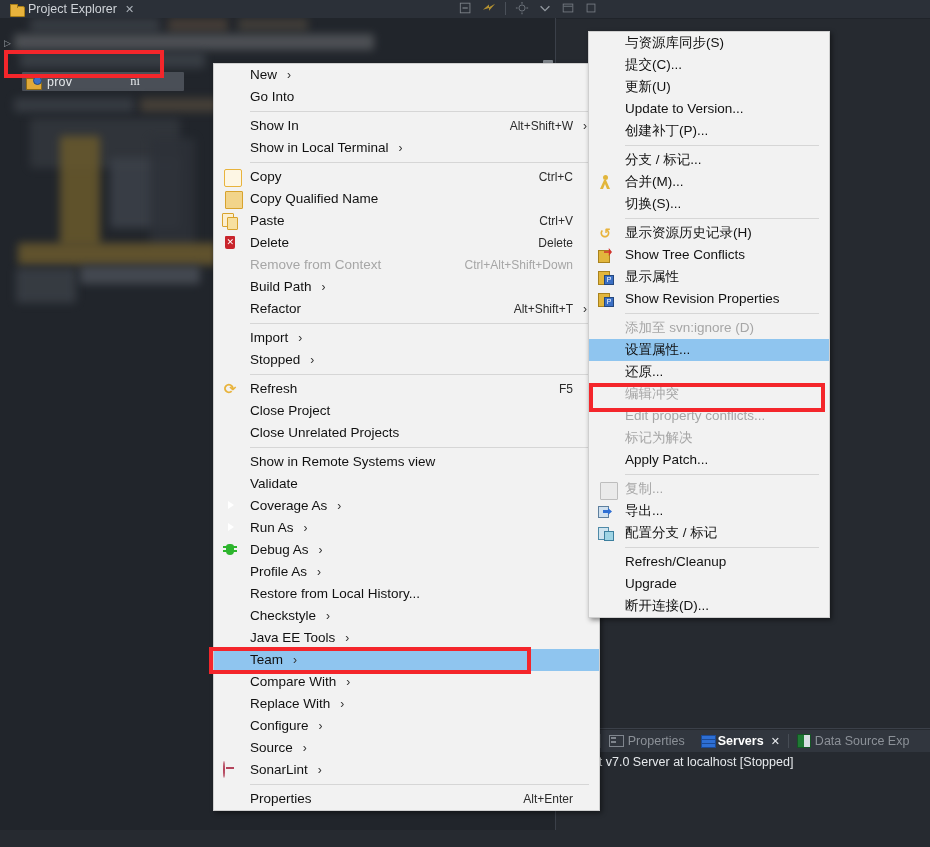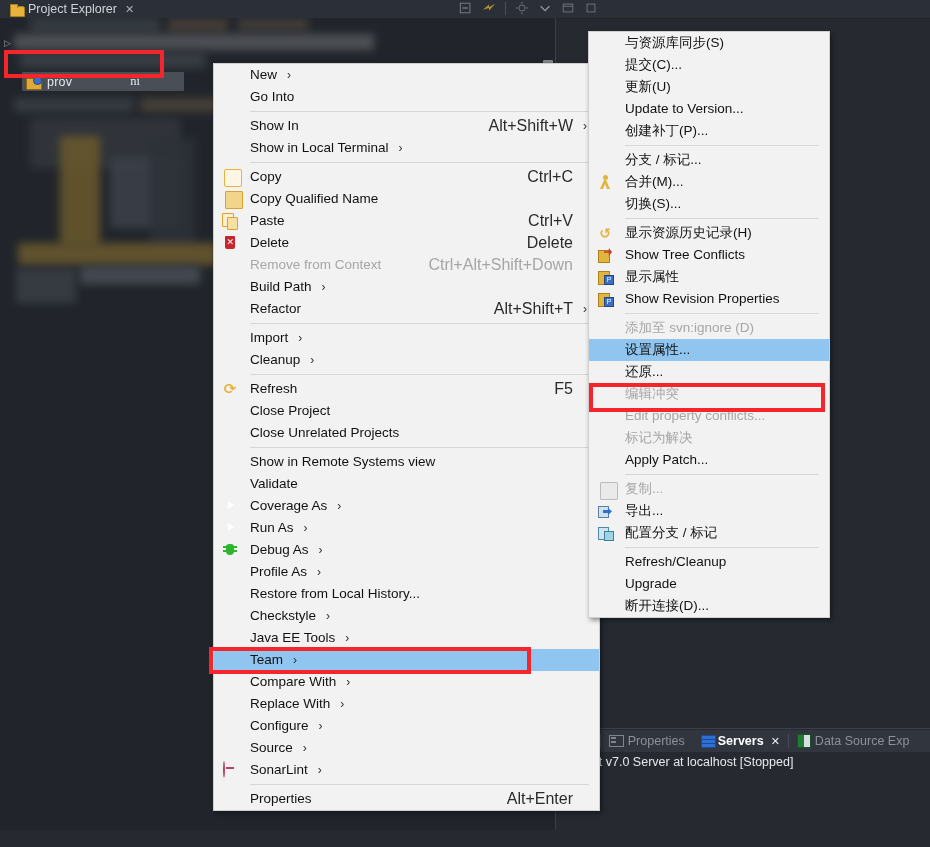--- a/index.html
+++ b/index.html
@@ -89,21 +89,21 @@
     box-shadow:2px 2px 5px rgba(0,0,0,.45);font-size:13px;color:#111;
   }
   .menu .gutter{
     position:absolute;left:0;top:0;bottom:0;width:30px;background:#f2f2f2;
   }
   .mi{
     position:relative;display:flex;align-items:center;height:22px;
     padding-left:36px;padding-right:10px;white-space:nowrap;
   }
   .mi .txt{flex:0 0 auto;font-size:13.5px;line-height:1;}
-  .mi .accel{margin-left:auto;color:#2b2b2b;font-size:16px;padding-left:26px;}
+  .mi .accel{margin-left:auto;color:#2b2b2b;font-size:12px;padding-left:26px;}
   .mi .arr{margin-left:8px;color:#333;font-size:12px;width:8px;text-align:center;}
   .mi.no-arr .arr{visibility:hidden;}
   .mi.disabled .txt,.mi.disabled .accel{color:#a6a6a6;}
   .mi.hl{background:#8fc5ef;}
   .msep{height:1px;background:#d6d6d6;margin:3px 10px 3px 36px;}
   .mi .ico{position:absolute;left:8px;top:50%;transform:translateY(-50%);width:16px;height:16px;}
 
   #menu-main{left:213px;top:63px;width:385px;}
   #menu-team{left:588px;top:31px;width:240px;}
   #menu-team .mi{height:22px;padding-left:36px;}
@@ -313,21 +313,21 @@
         <span class="txt">Refactor</span>
         <span class="accel">Alt+Shift+T</span>
         <span class="arr">›</span>
       </div>
       <div class="msep"></div>
       <div class="mi">
         <span class="txt">Import</span>
         <span class="arr">›</span>
       </div>
       <div class="mi">
-        <span class="txt">Cleanup</span>
+        <span class="txt">Stopped</span>
         <span class="arr">›</span>
       </div>
       <div class="msep"></div>
       <div class="mi no-arr">
         <span class="ico ic-refresh">⟳</span>
         <span class="txt">Refresh</span>
         <span class="accel">F5</span>
         <span class="arr">›</span>
       </div>
       <div class="mi no-arr">

